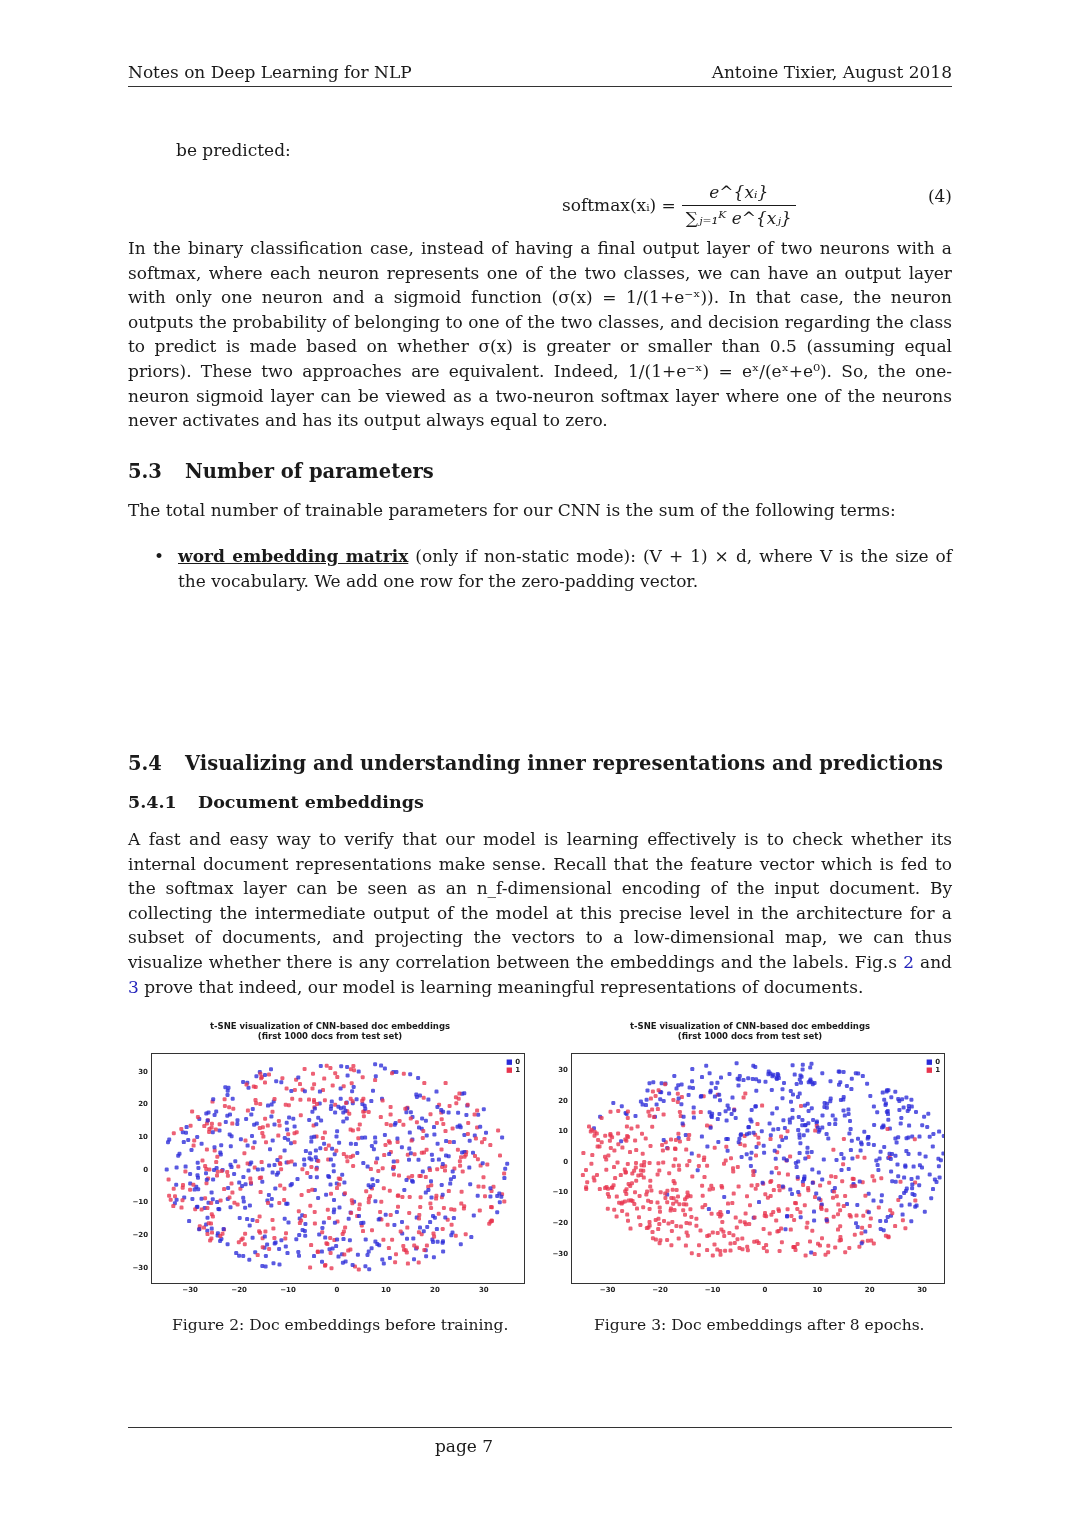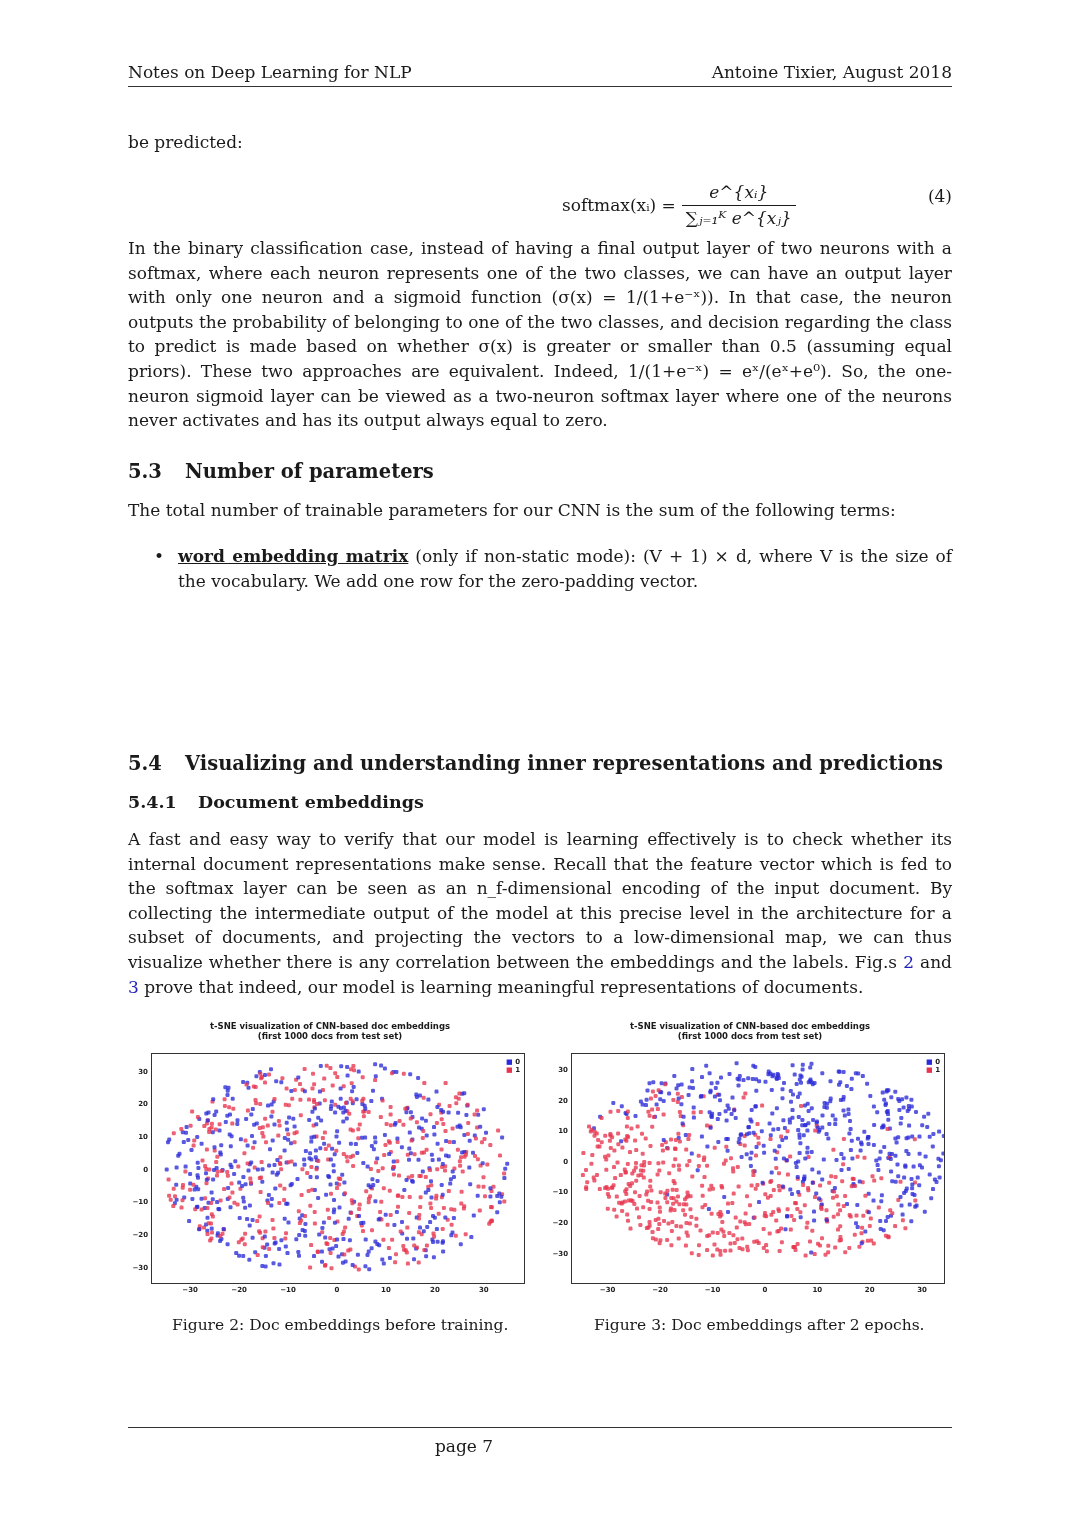--- a/index.html
+++ b/index.html
@@ -34,21 +34,21 @@
   .foot-rule { left:128px; width:824px; top:1427px; height:1px; background:#333; }
   .page-num { left:0; width:928px; top:1436px; text-align:center; font-size:17px; }
 </style>
 </head>
 <body>
 
 <div class="abs hdr hdr-left">Notes on Deep Learning for NLP</div>
 <div class="abs hdr hdr-right">Antoine Tixier, August 2018</div>
 <div class="abs hdr-rule"></div>
 
-<div class="abs para" style="top:130px;">be predicted:</div>
+<div class="abs para" style="top:138px;margin-left:48px;">be predicted:</div>
 
 <div class="abs eq">
   <div class="eq-body">
     <span>softmax(xᵢ) =</span>
     <span class="frac">
       <span class="num">e^{xᵢ}</span>
       <span class="den">∑ⱼ₌₁ᴷ e^{xⱼ}</span>
     </span>
   </div>
   <span class="eq-num">(4)</span>
@@ -1933,16 +1933,16 @@
       <div class="tick" style="left: 102.07px; top: 268px; width: 16px; text-align: center;">−20</div>
       <div class="tick" style="left: 154.465px; top: 268px; width: 16px; text-align: center;">−10</div>
       <div class="tick" style="left: 206.859px; top: 268px; width: 16px; text-align: center;">0</div>
       <div class="tick" style="left: 259.254px; top: 268px; width: 16px; text-align: center;">10</div>
       <div class="tick" style="left: 311.648px; top: 268px; width: 16px; text-align: center;">20</div>
       <div class="tick" style="left: 364.042px; top: 268px; width: 16px; text-align: center;">30</div>
     </div>
 </div>
 
 <div class="abs caption" style="left:172px; top:1316px;">Figure 2:   Doc embeddings before training.</div>
-<div class="abs caption" style="left:594px; top:1316px;">Figure 3:   Doc embeddings after 2 epochs.</div>
+<div class="abs caption" style="left:594px; top:1316px;">Figure 3:   Doc embeddings after 8 epochs.</div>
 
 <div class="abs foot-rule"></div>
 <div class="abs page-num">page 7</div>
 
 </body></html>

